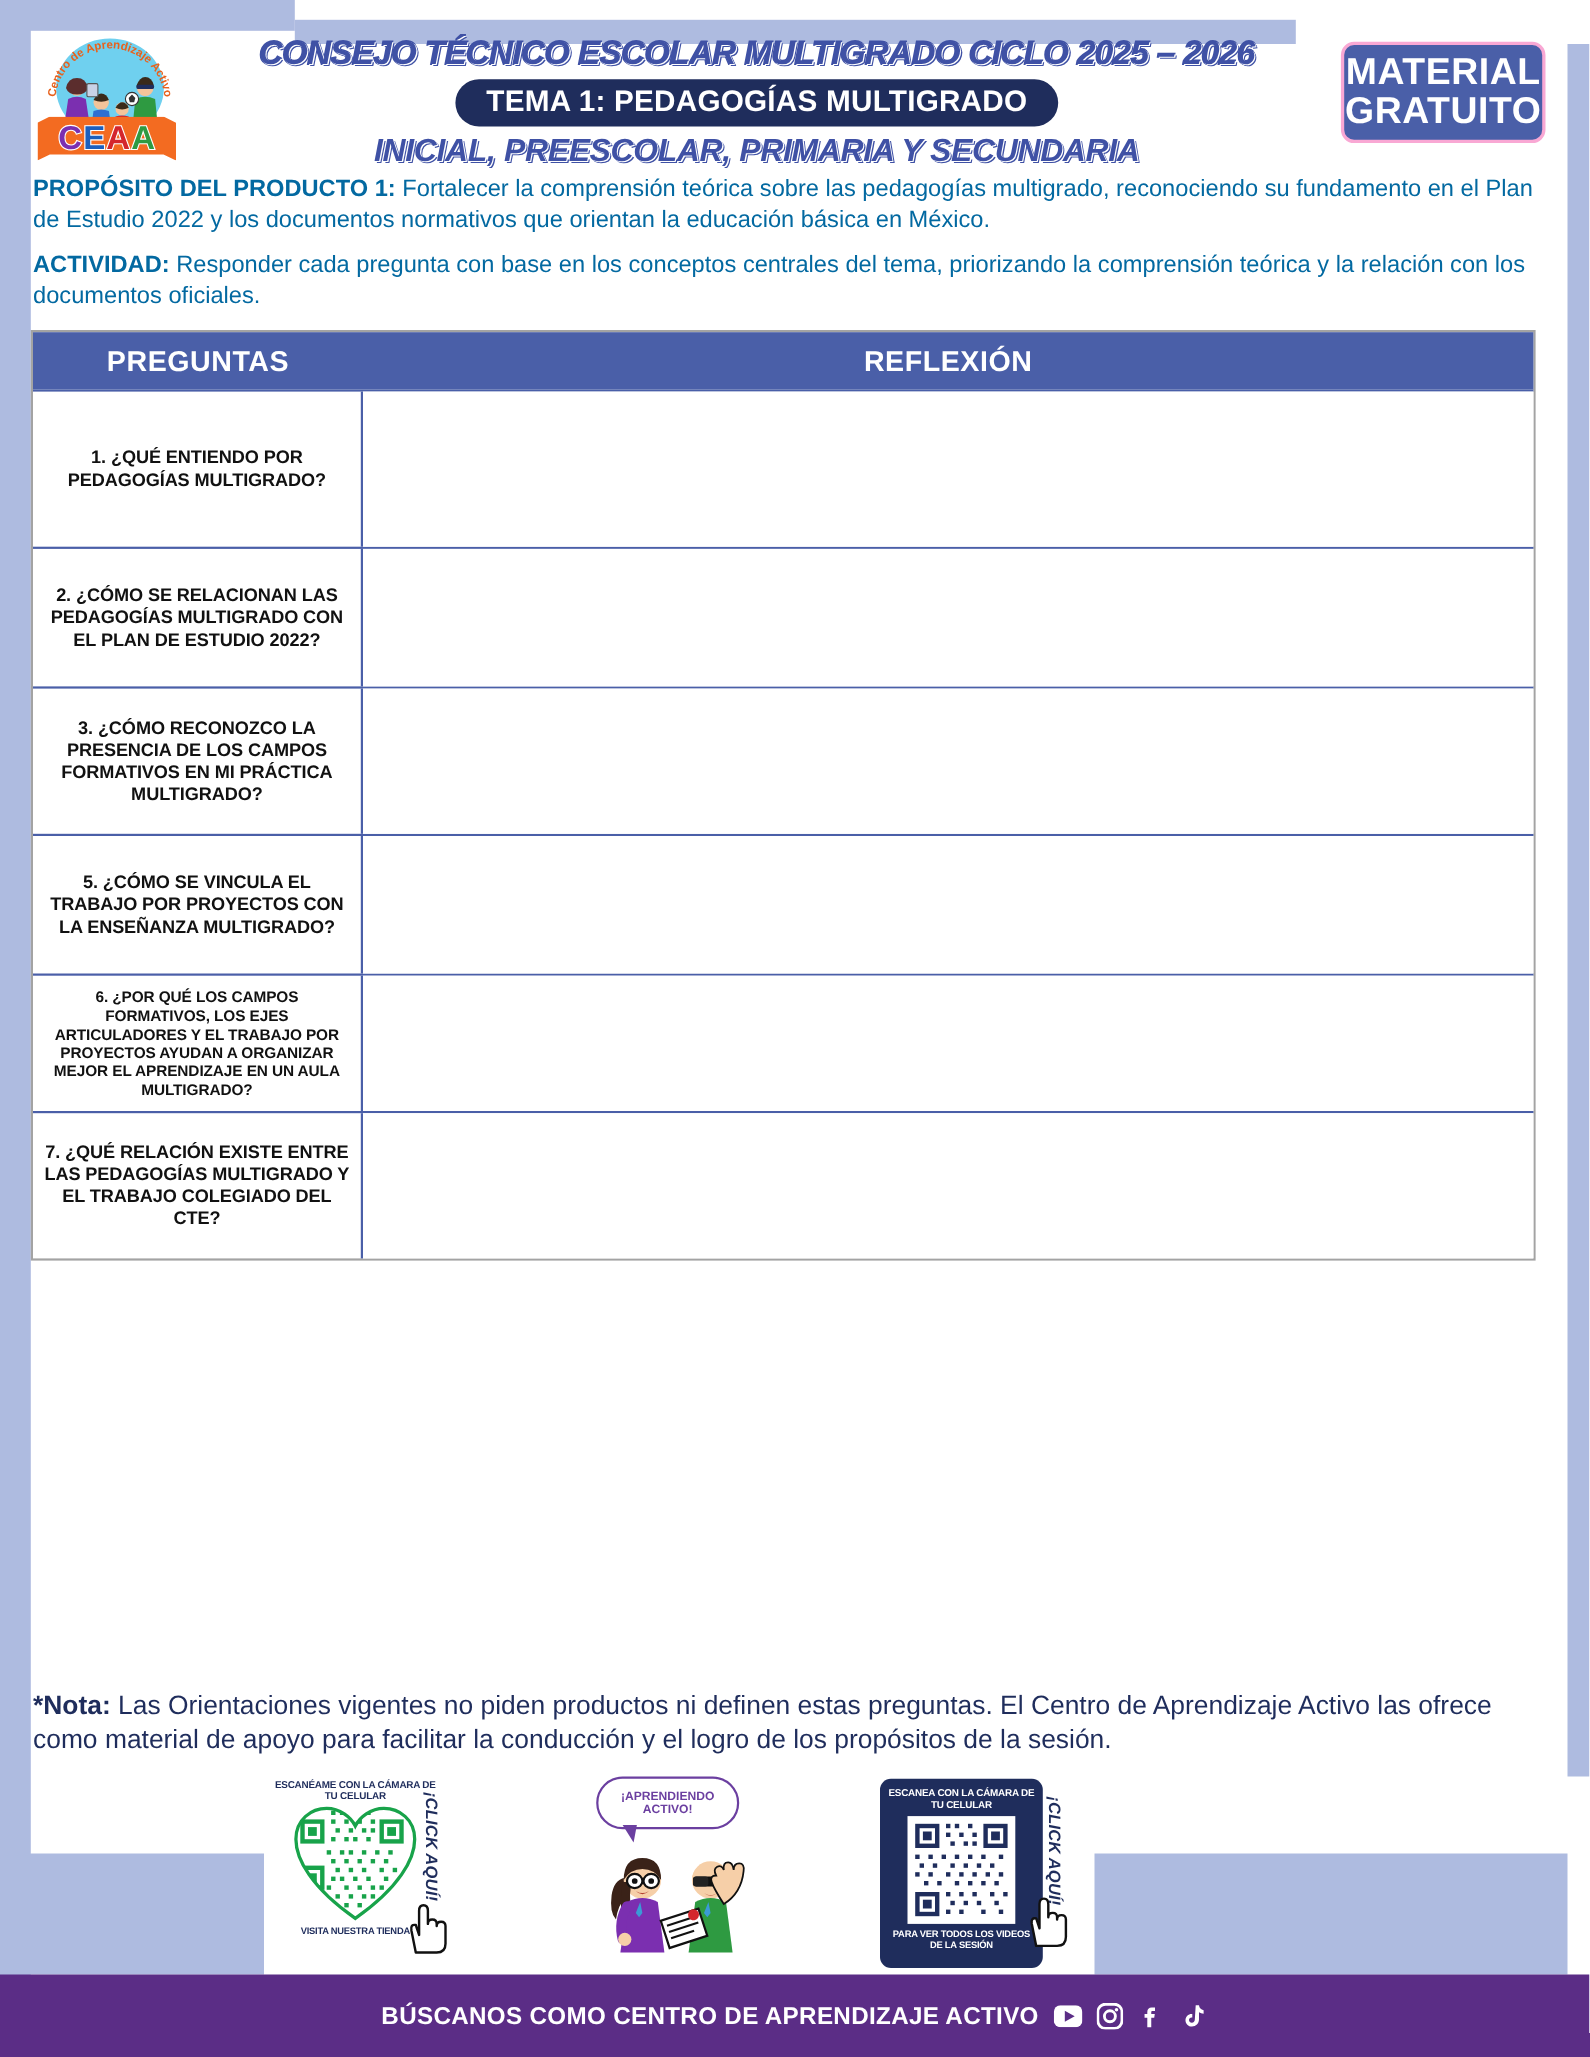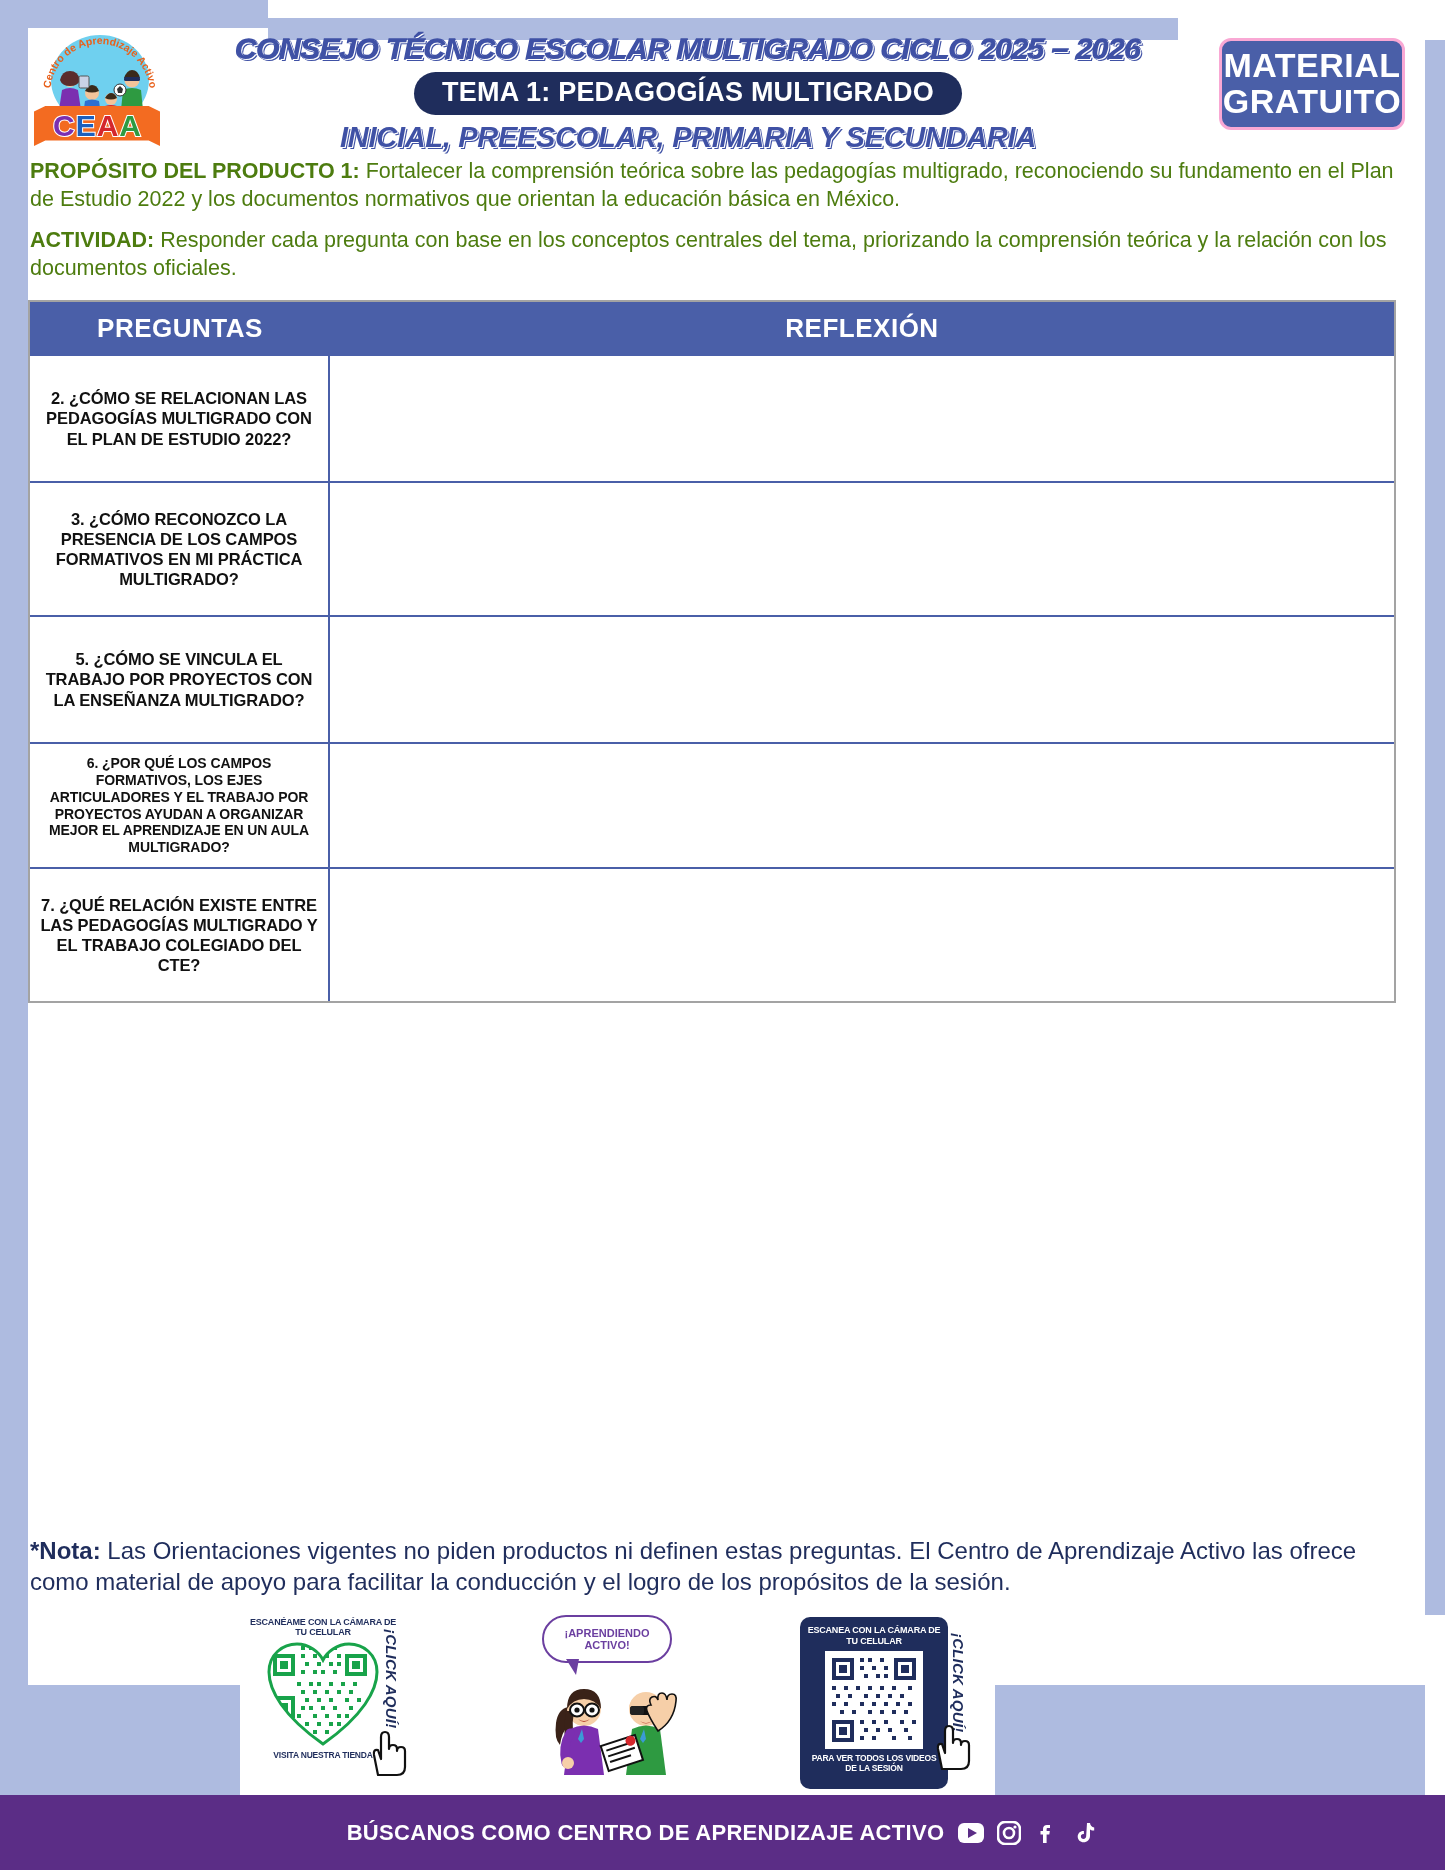--- a/index.html
+++ b/index.html
@@ -174,21 +174,21 @@
     font-size: 34px;
     font-weight: bold;
     letter-spacing: 0.5px;
   }
 
   
   .intro {
     position: absolute;
     left: 30px; top: 158px;
     width: 1365px;
-    color: #4d7c0f;
+    color: #0369a1;
     font-size: 21.5px;
     line-height: 1.28;
   }
   .intro p { margin-bottom: 14px; }
   .intro b { font-weight: bold; }
 
   
   .table {
     position: absolute;
     left: 28px; top: 300px;
@@ -475,20 +475,26 @@
     <b>ACTIVIDAD:</b><span> Responder cada pregunta con base en los conceptos centrales del tema, priorizando la comprensión teórica y la relación con los documentos oficiales.</span>
   </p>
 </div>
 
 <div class="table">
   <div class="thead">
     <div class="th th-q">PREGUNTAS</div>
     <div class="th th-r">REFLEXIÓN</div>
   </div>
 
+  <div class="trow h1">
+    <div class="cell-q">
+      <span>1. ¿QUÉ ENTIENDO POR PEDAGOGÍAS MULTIGRADO?</span>
+    </div>
+    <div class="cell-r"></div>
+  </div>
 
   <div class="trow h2">
     <div class="cell-q">
       <span>2. ¿CÓMO SE RELACIONAN LAS PEDAGOGÍAS MULTIGRADO CON EL PLAN DE ESTUDIO 2022?</span>
     </div>
     <div class="cell-r"></div>
   </div>
 
   <div class="trow h3">
     <div class="cell-q">

